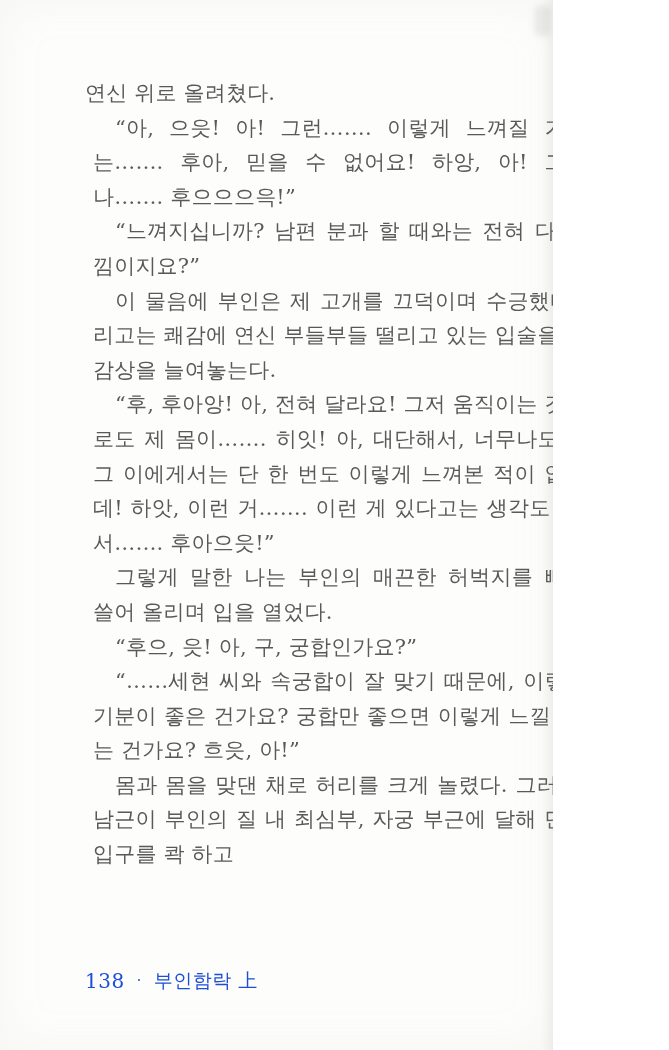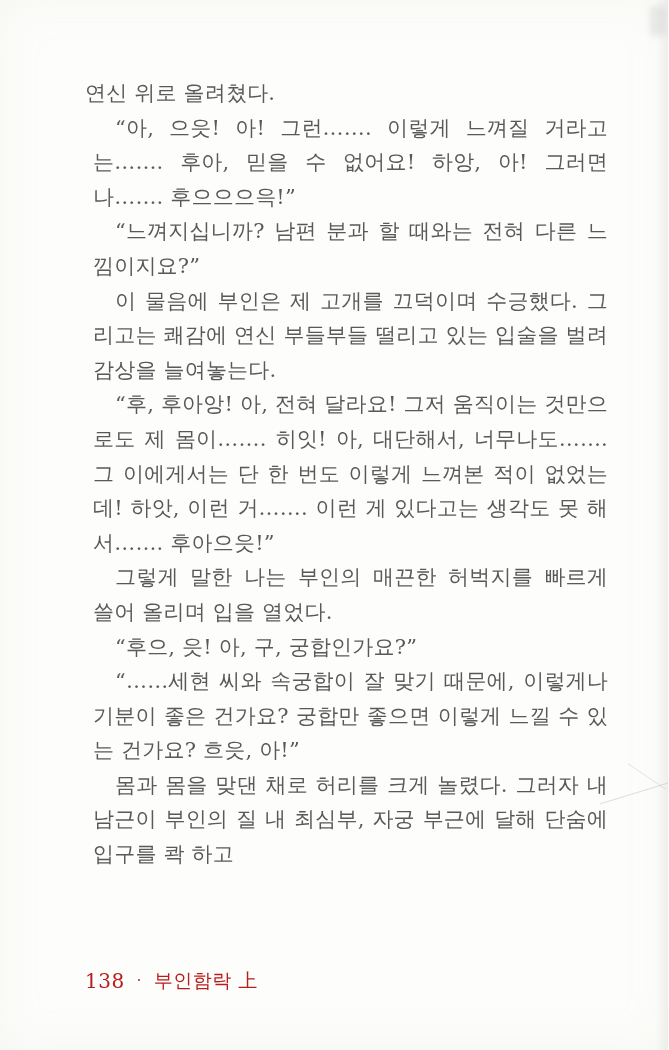--- a/index.html
+++ b/index.html
@@ -2,21 +2,21 @@
 <html lang="ko"><head>
 <meta charset="utf-8">
 <style>
   html, body {
     margin: 0;
     padding: 0;
     background: #ffffff;
   }
   .page {
     position: relative;
-    width: 668px;
+    width: 553px;
     height: 1050px;
     background: #fdfdfb;
     overflow: hidden;
     font-family: "DejaVu Serif", "Liberation Serif", serif;
     box-shadow: inset 0 0 45px rgba(175,175,168,0.10);
   }
   
   .text-block {
     position: absolute;
     left: 85px;
@@ -35,21 +35,21 @@
   }
   .text-block p.indent {
     text-indent: 22px;
     margin-left: 8px;
   }
   
   .footer {
     position: absolute;
     left: 85px;
     top: 968px;
-    color: #b91c1c;
+    color: #1d4ed8;
     font-size: 19px;
     letter-spacing: 0.5px;
     display: flex;
     align-items: center;
     gap: 12px;
   }
   .footer .page-number { font-size: 20px; }
   .footer .dot { font-size: 14px; position: relative; top: -1px; }
   
   .edge-shade-right {

